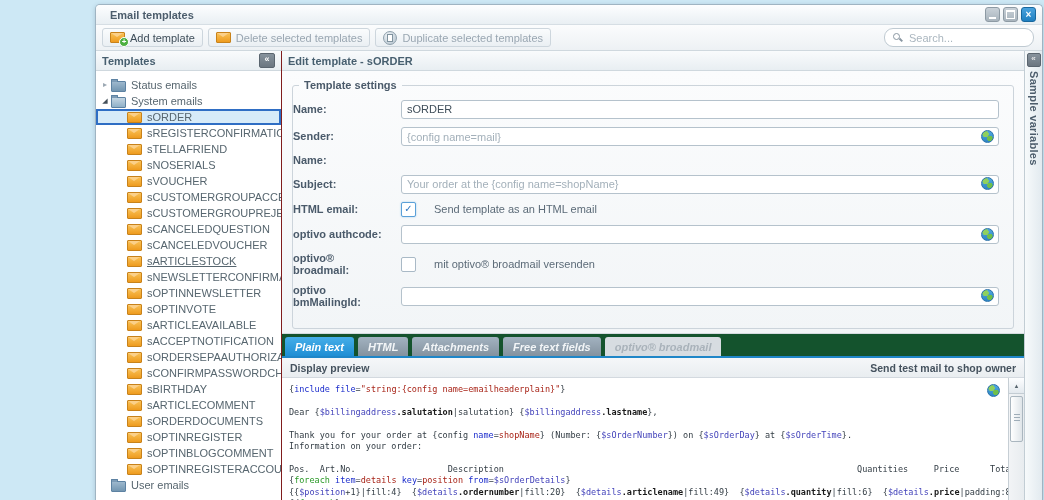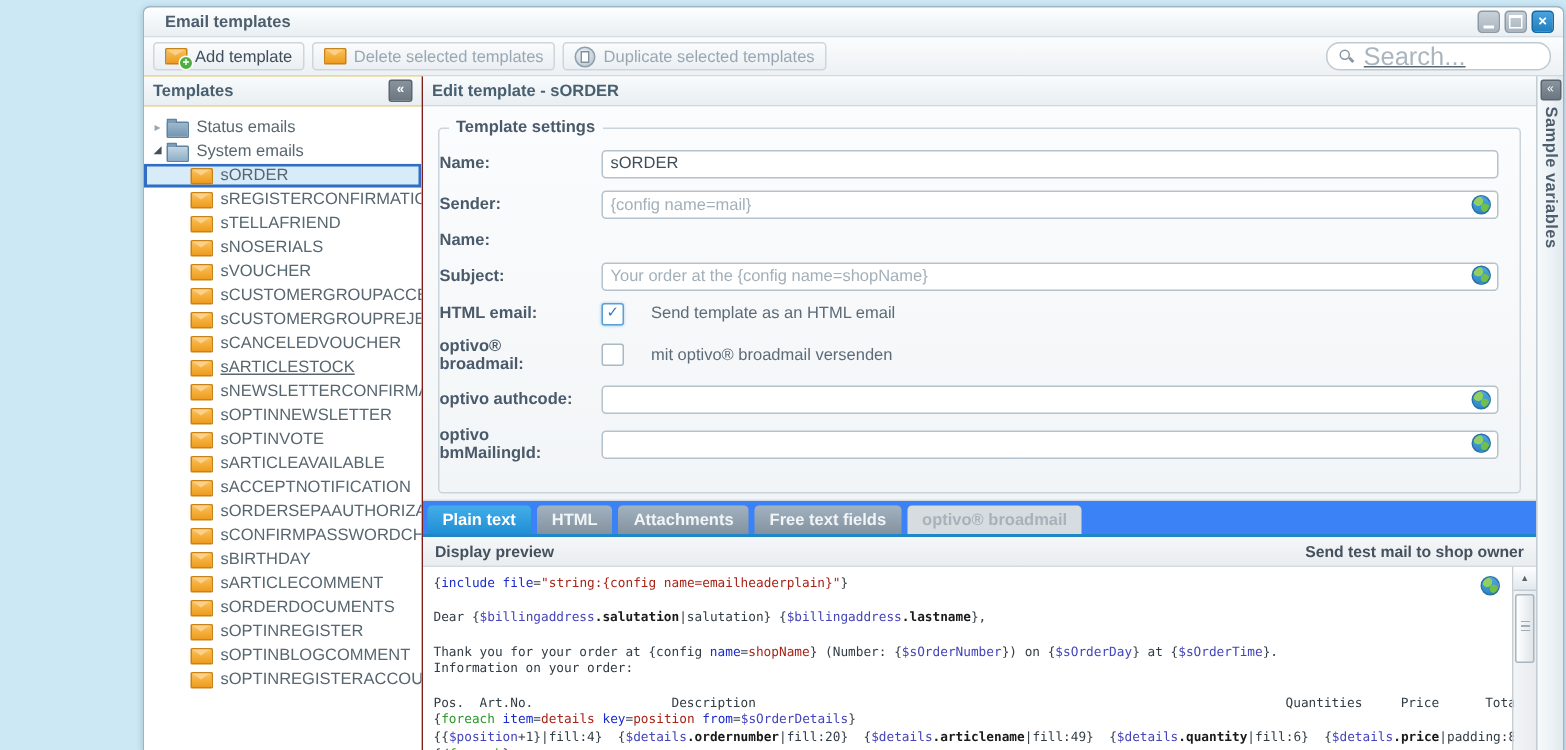--- a/index.html
+++ b/index.html
@@ -24,21 +24,21 @@
   .toolbar{height:25px;flex:0 0 25px;background:linear-gradient(#fbfcfd,#edf1f4);
            border-bottom:1px solid #cfd8de;display:flex;align-items:center;padding:0 6px;gap:5px;}
   .tbtn{display:flex;align-items:center;gap:5px;height:19px;padding:0 7px;
         border:1px solid #cdd6dd;border-radius:3px;background:linear-gradient(#fafcfd,#eaeff3);
         font-size:11px;cursor:pointer;font-family:inherit;}
   .tbtn .lbl{color:#9aa7b2;}
   .tbtn.enabled .lbl{color:#3f4e5a;text-align:right;}
   .spacer{flex:1;}
   .search{display:flex;align-items:center;gap:4px;width:132px;height:17px;background:#fff;
           border:1px solid #bfcad2;border-radius:9px;padding:0 8px;margin-right:2px;}
-  .search input{border:none;outline:none;flex:1;min-width:0;font-size:17px;color:#5a6874;background:transparent;font-family:inherit;text-decoration:underline;}
+  .search input{border:none;outline:none;flex:1;min-width:0;font-size:11px;color:#5a6874;background:transparent;font-family:inherit;}
   .search input::placeholder{color:#aab6bf;}
   .mag{width:10px;height:10px;position:relative;flex:0 0 10px;}
   .mag::before{content:"";position:absolute;left:0;top:0;width:5px;height:5px;border:1.5px solid #8a97a2;border-radius:50%;}
   .mag::after{content:"";position:absolute;left:6px;top:6px;width:4px;height:1.6px;background:#8a97a2;transform:rotate(45deg);}
   
   .mailico{width:13px;height:9px;background:linear-gradient(#f9c257,#ee9b1e);border:1px solid #c8821a;border-radius:1px;position:relative;flex:0 0 13px;}
   .mailico::before{content:"";position:absolute;left:0;top:0;border-left:6.5px solid transparent;border-right:6.5px solid transparent;border-top:4px solid #fbd089;}
   .badge-add{position:relative;}
   .badge-add::after{content:"+";position:absolute;right:-5px;bottom:-5px;width:8px;height:8px;background:#4caf3f;
         border:1px solid #fff;border-radius:50%;color:#fff;font:bold 8px/8px "Liberation Sans",sans-serif;text-align:center;}
@@ -80,22 +80,22 @@
   .txt{width:100%;box-sizing:border-box;height:19px;border:1px solid #b5c2cc;border-radius:3px;
        padding:0 22px 0 5px;font-size:11px;color:#3f4e5a;background:#fff;outline:none;font-family:inherit;}
   .txt.muted{color:#a3b0ba;}
   .txt.noglobe{padding-right:5px;}
   .fieldwrap .globe{position:absolute;right:5px;top:3px;cursor:pointer;}
   .checkbox{width:13px;height:13px;border:1px solid #a9b9c6;border-radius:2px;background:#fff;
             font-size:10px;line-height:12px;text-align:center;color:#2d77c2;cursor:pointer;flex:0 0 13px;}
   .checkbox.checked{border-color:#5aa0d8;box-shadow:0 0 2px #9fcbEA;}
   .boxlabel{margin-left:18px;font-size:11px;color:#5c6b78;}
   
-  .tabbar{height:22px;flex:0 0 22px;background:#3b82f6;border-bottom:2px solid #1f86c8;
-          display:flex;align-items:flex-end;gap:4px;padding:0 0 0 3px;}
+  .tabbar{height:22px;flex:0 0 22px;background:#14532d;border-bottom:2px solid #1f86c8;
+          display:flex;align-items:flex-end;gap:4px;padding:0 0 0 3px;font-style:italic;}
   .tab{height:19px;display:flex;align-items:center;padding:0 10px;border-radius:3px 3px 0 0;
        font-size:11px;font-weight:bold;cursor:pointer;white-space:nowrap;}
   .tab.active{background:linear-gradient(#45aee9,#1f8ed4);color:#fff;}
   .tab.normal{background:linear-gradient(#a2b2c0,#84929f);color:#f2f5f7;}
   .tab.disabled{background:#d7dce1;color:#a9b2ba;cursor:default;}
   
   .preview-toolbar{height:19px;flex:0 0 19px;background:linear-gradient(#f5f7f9,#e9edf0);border-bottom:1px solid #d3d9df;
                    display:flex;align-items:center;justify-content:space-between;padding:0 8px;
                    font-size:10.5px;font-weight:bold;color:#45525e;}
   .send-test{cursor:pointer;}
@@ -205,20 +205,25 @@
             <span class="tlabel">sCUSTOMERGROUPACCEPTED</span>
           </div>
           <div class="tree-row" style="padding-left: 19px;">
             <span class="expander none"></span>
             <span class="mailico"></span>
             <span class="tlabel">sCUSTOMERGROUPREJECTED</span>
           </div>
           <div class="tree-row" style="padding-left: 19px;">
             <span class="expander none"></span>
             <span class="mailico"></span>
+            <span class="tlabel">sCANCELEDQUESTION</span>
+          </div>
+          <div class="tree-row" style="padding-left: 19px;">
+            <span class="expander none"></span>
+            <span class="mailico"></span>
             <span class="tlabel">sCANCELEDVOUCHER</span>
           </div>
           <div class="tree-row" style="padding-left: 19px; text-decoration: underline;">
             <span class="expander none"></span>
             <span class="mailico"></span>
             <span class="tlabel">sARTICLESTOCK</span>
           </div>
           <div class="tree-row" style="padding-left: 19px;">
             <span class="expander none"></span>
             <span class="mailico"></span>
@@ -276,20 +281,25 @@
           </div>
           <div class="tree-row" style="padding-left: 19px;">
             <span class="expander none"></span>
             <span class="mailico"></span>
             <span class="tlabel">sOPTINBLOGCOMMENT</span>
           </div>
           <div class="tree-row" style="padding-left: 19px;">
             <span class="expander none"></span>
             <span class="mailico"></span>
             <span class="tlabel">sOPTINREGISTERACCOUNTLESS</span>
+          </div>
+          <div class="tree-row" style="padding-left: 3px;">
+            <span class="expander none"></span>
+            <span class="folder"></span>
+            <span class="tlabel">User emails</span>
           </div>
         </div>
     </div>
 
     <div class="edit-panel">
       <div class="phead">
         <span class="ht">Edit template - sORDER</span>
       </div>
 
       <div class="form-body">
@@ -323,31 +333,31 @@
             </span>
           </div>
 
           <div class="frow">
             <label>HTML email:</label>
             <span class="checkbox checked">✓</span>
             <span class="boxlabel">Send template as an HTML email</span>
           </div>
 
           <div class="frow">
+            <label>optivo authcode:</label>
+            <span class="fieldwrap">
+              <input class="txt" value="" style="">
+              <span class="globe"></span>
+            </span>
+          </div>
+
+          <div class="frow">
             <label>optivo® broadmail:</label>
             <span class="checkbox"></span>
             <span class="boxlabel">mit optivo® broadmail versenden</span>
-          </div>
-
-          <div class="frow">
-            <label>optivo authcode:</label>
-            <span class="fieldwrap">
-              <input class="txt" value="" style="">
-              <span class="globe"></span>
-            </span>
           </div>
 
           <div class="frow">
             <label>optivo bmMailingId:</label>
             <span class="fieldwrap">
               <input class="txt" value="" style="">
               <span class="globe"></span>
             </span>
           </div>
 

